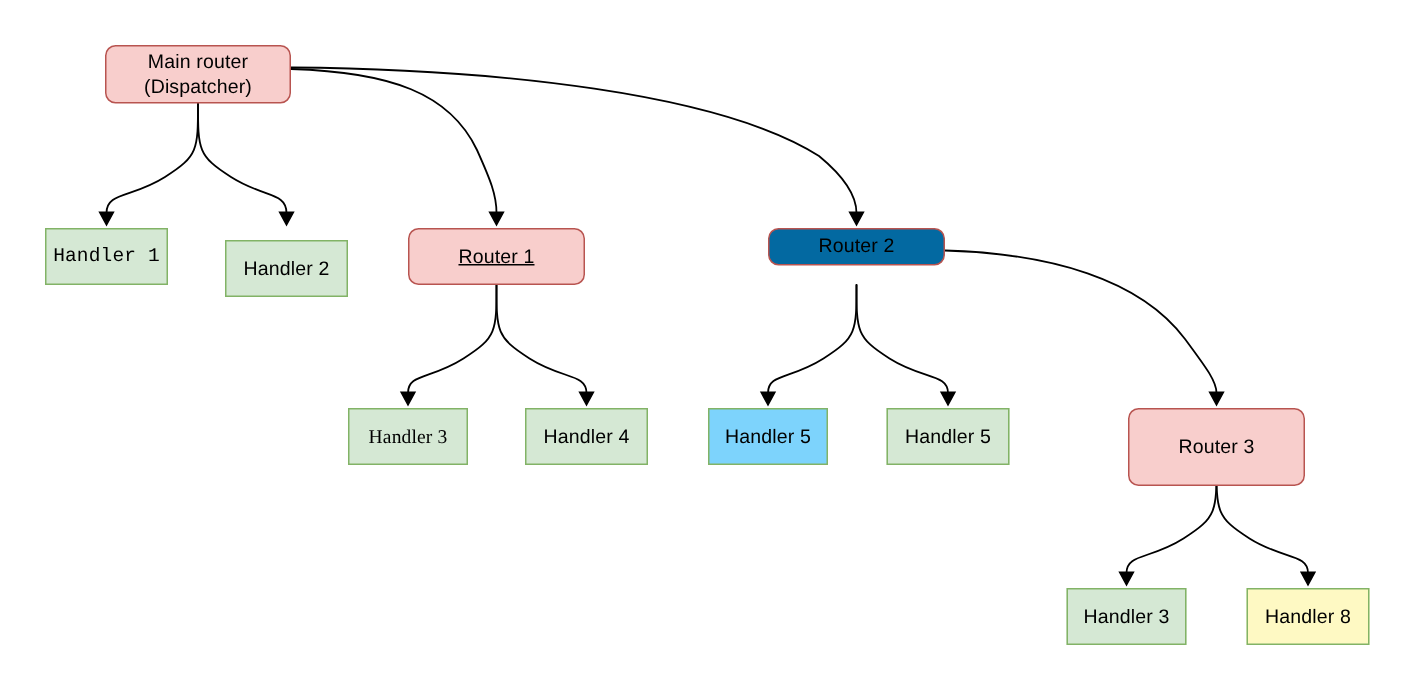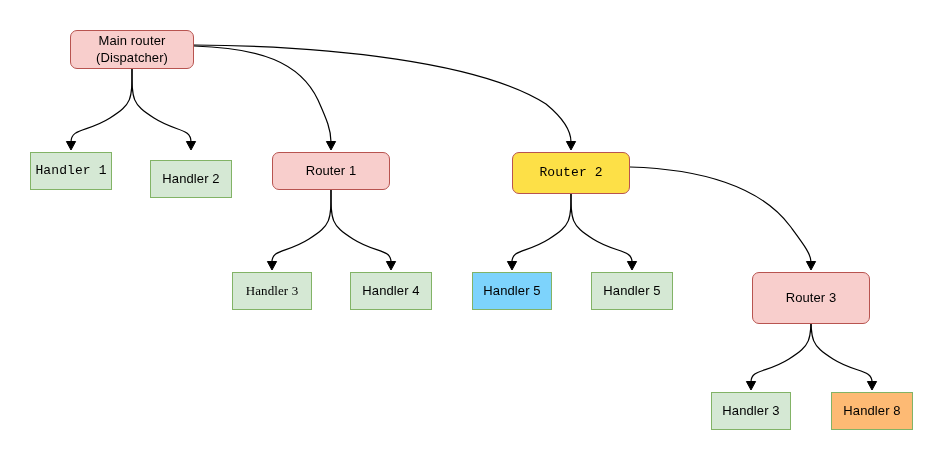--- a/index.html
+++ b/index.html
@@ -103,42 +103,42 @@
       <div class="node-box node-router" style="left: 70px; top: 30px; width: 124px; height: 39px; background: rgb(248, 206, 204); border-color: rgb(184, 84, 80);">
         <span class="node-label">Main router
 (Dispatcher)</span>
       </div>
       <div class="node-box node-handler" style="left: 30px; top: 152px; width: 82px; height: 38px; background: rgb(213, 232, 212); border-color: rgb(130, 179, 102); font-family: Liberation Mono, monospace;">
         <span class="node-label">Handler 1</span>
       </div>
       <div class="node-box node-handler" style="left: 150px; top: 160px; width: 82px; height: 38px; background: rgb(213, 232, 212); border-color: rgb(130, 179, 102);">
         <span class="node-label">Handler 2</span>
       </div>
-      <div class="node-box node-router" style="left: 272px; top: 152px; width: 118px; height: 38px; background: rgb(248, 206, 204); border-color: rgb(184, 84, 80);">
+      <div class="node-box node-router" style="left: 272px; top: 152px; width: 118px; height: 38px; background: rgb(248, 206, 204); border-color: rgb(184, 84, 80); text-decoration: underline;">
         <span class="node-label">Router 1</span>
       </div>
-      <div class="node-box node-router" style="left: 512px; top: 152px; width: 118px; height: 42px; background: #fde047; border-color: rgb(184, 84, 80); font-family: Liberation Mono, monospace;">
+      <div class="node-box node-router" style="left: 512px; top: 152px; width: 118px; height: 25px; background: #0369a1; border-color: rgb(184, 84, 80);">
         <span class="node-label">Router 2</span>
       </div>
       <div class="node-box node-handler" style="left: 232px; top: 272px; width: 80px; height: 38px; background: rgb(213, 232, 212); border-color: rgb(130, 179, 102); font-family: Liberation Serif, serif;">
         <span class="node-label">Handler 3</span>
       </div>
       <div class="node-box node-handler" style="left: 350px; top: 272px; width: 82px; height: 38px; background: rgb(213, 232, 212); border-color: rgb(130, 179, 102);">
         <span class="node-label">Handler 4</span>
       </div>
       <div class="node-box node-handler" style="left: 472px; top: 272px; width: 80px; height: 38px; background: #7dd3fc; border-color: rgb(130, 179, 102);">
         <span class="node-label">Handler 5</span>
       </div>
       <div class="node-box node-handler" style="left: 591px; top: 272px; width: 82px; height: 38px; background: rgb(213, 232, 212); border-color: rgb(130, 179, 102);">
         <span class="node-label">Handler 5</span>
       </div>
       <div class="node-box node-router" style="left: 752px; top: 272px; width: 118px; height: 52px; background: rgb(248, 206, 204); border-color: rgb(184, 84, 80);">
         <span class="node-label">Router 3</span>
       </div>
       <div class="node-box node-handler" style="left: 711px; top: 392px; width: 80px; height: 38px; background: rgb(213, 232, 212); border-color: rgb(130, 179, 102);">
         <span class="node-label">Handler 3</span>
       </div>
-      <div class="node-box node-handler" style="left: 831px; top: 392px; width: 82px; height: 38px; background: #fdba74; border-color: rgb(130, 179, 102);">
+      <div class="node-box node-handler" style="left: 831px; top: 392px; width: 82px; height: 38px; background: #fef9c3; border-color: rgb(130, 179, 102);">
         <span class="node-label">Handler 8</span>
       </div>
     </div>
 
 </div>
 
 </body></html>

